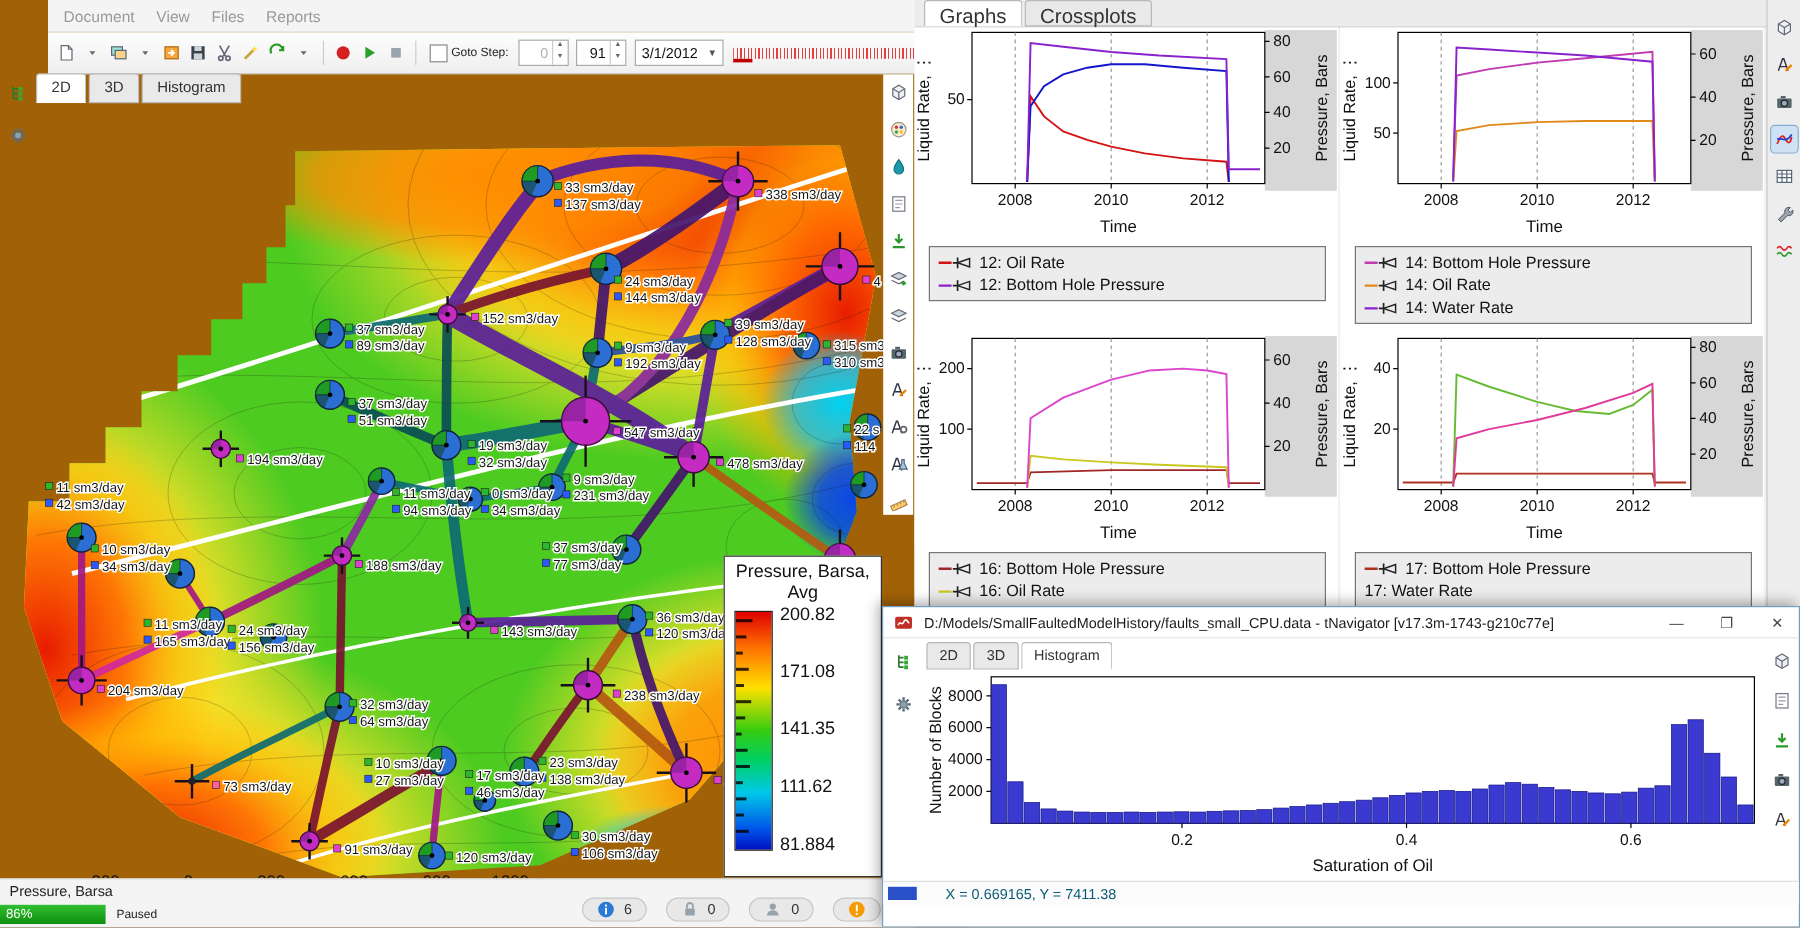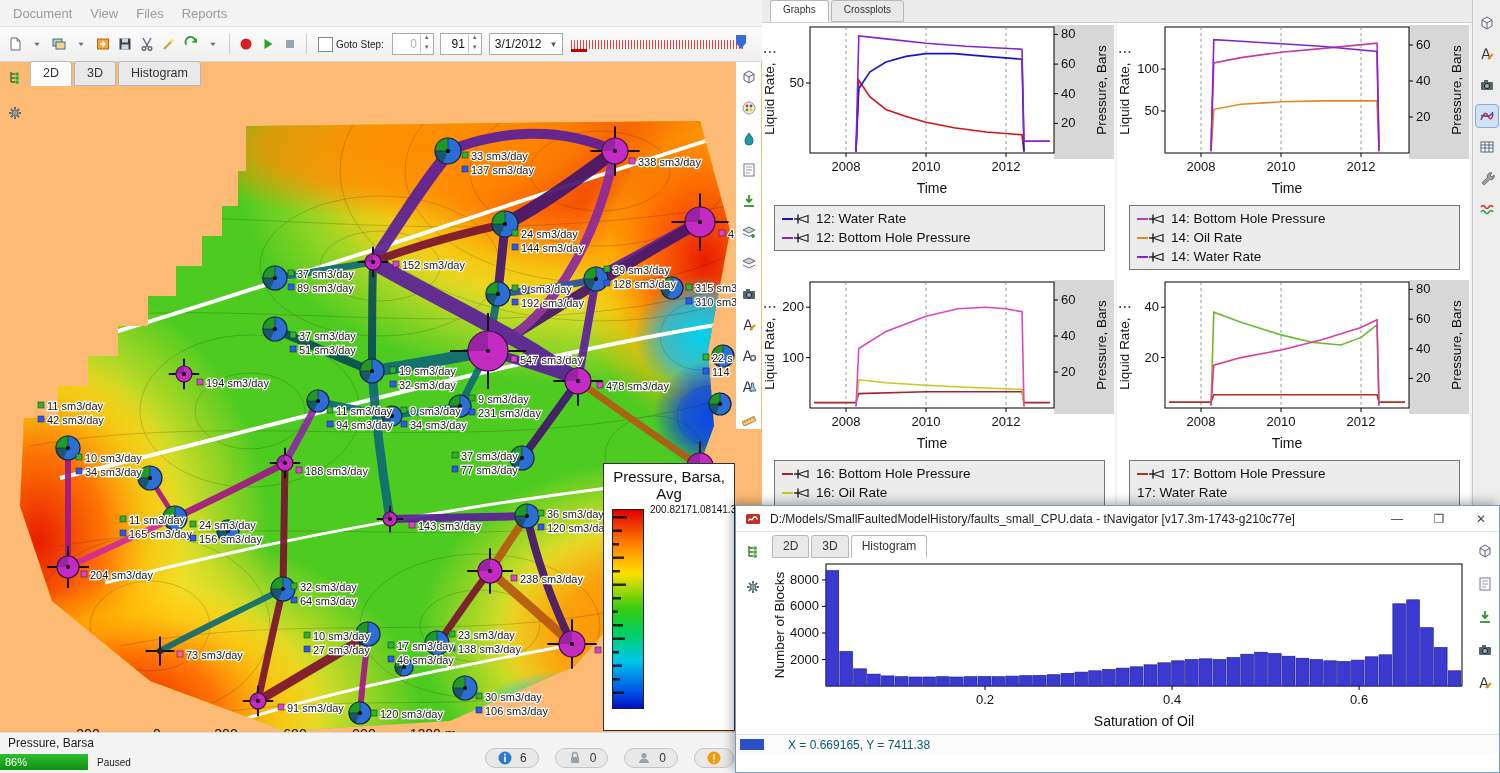--- a/index.html
+++ b/index.html
@@ -1,20 +1,20 @@
 <!DOCTYPE html>
 <html><head>
 <meta charset="utf-8">
 <style>
   html,body{margin:0;padding:0;background:#888;}
   #root{position:relative;width:1500px;height:773px;background:#e9e9e9;font-family:"Liberation Sans",sans-serif;overflow:hidden;}
   svg text{font-family:"Liberation Sans",sans-serif;}
 
   
-  #lw{position:absolute;left:0;top:0;width:762px;height:773px;background:#fdba74;border-right:1px solid #b8b8b8;z-index:1;}
+  #lw{position:absolute;left:0;top:0;width:762px;height:773px;background:#a16207;border-right:1px solid #b8b8b8;z-index:1;padding-left:40px;}
   #menubar{height:26px;background:#f4f4f4;display:flex;align-items:center;padding-left:4px;border-bottom:1px solid #e2e2e2;}
   .menu-item{color:#9a9a9a;font-size:13px;padding:3px 9px;}
   #toolbar{height:34px;display:flex;align-items:center;padding:0 4px;background:linear-gradient(#fdfdfd,#efefef);border-bottom:1px solid #d8d8d8;}
   .icon-btn{width:22px;height:22px;display:flex;align-items:center;justify-content:center;border-radius:3px;flex:0 0 auto;}
   .vsep{width:1px;height:20px;background:#ccc;margin:0 5px;flex:0 0 auto;}
   .ctrl-label{font-size:10px;color:#222;margin:0 5px 0 3px;white-space:nowrap;}
   .checkbox{width:13px;height:13px;border:1px solid #888;background:#fff;margin-left:6px;flex:0 0 auto;}
   .spin{display:flex;border:1px solid #aaa;background:#fff;height:20px;margin:0 3px;flex:0 0 auto;}
   .spin .val{width:24px;font-size:12px;display:flex;align-items:center;justify-content:flex-end;padding-right:3px;color:#111;}
   .spin.disabled .val{color:#b0b0b0;}
@@ -32,32 +32,32 @@
   .tab.active{background:#fff;border-bottom-color:#fff;}
   #lw-left-icons{position:absolute;left:2px;top:66px;width:26px;display:flex;flex-direction:column;gap:14px;align-items:center;z-index:2;}
   #lw-right-icons{position:absolute;left:736px;top:62px;width:25px;display:flex;flex-direction:column;gap:9px;align-items:center;background:#fff;z-index:3;padding-top:4px;}
   #map-svg{position:absolute;left:0;top:86px;z-index:1;}
   #map-legend{position:absolute;left:603px;top:463px;width:132px;height:268px;background:#fff;border:1px solid #333;z-index:2;padding-top:4px;box-sizing:border-box;}
   .ml-title{font-size:15px;text-align:center;color:#111;line-height:1.15;}
   .ml-row{display:flex;margin:6px 4px 0 8px;}
   .ml-strip{width:30px;height:198px;border:1px solid #222;position:relative;flex:0 0 auto;
     background:linear-gradient(#e00000,#ff7800 16%,#ffe000 32%,#35cc10 50%,#00d060 62%,#00c8e8 76%,#0050e8 92%,#0010c0);}
   .ml-strip svg{position:absolute;left:0;top:0;}
-  .ml-values{display:flex;flex-direction:row;justify-content:space-between;height:208px;margin:-5px 0 0 6px;font-size:10px;color:#111;}
+  .ml-values{display:flex;flex-direction:column;justify-content:space-between;height:208px;margin:-5px 0 0 6px;font-size:15px;color:#111;}
   #lw-status{position:absolute;left:0;bottom:0;width:762px;height:40px;background:#f4f4f4;border-top:1px solid #dcdcdc;z-index:2;}
   #lw-status .prop{position:absolute;left:8px;top:3px;font-size:12px;color:#222;}
   #lw-status .progress{position:absolute;left:0;bottom:3px;width:88px;height:16px;background:linear-gradient(#2fbf2f,#0f8f0f);color:#fff;font-size:11px;display:flex;align-items:center;padding-left:5px;box-sizing:border-box;}
   #lw-status .paused{position:absolute;left:97px;bottom:5px;font-size:10px;color:#222;}
   .counters{position:absolute;right:28px;bottom:5px;display:flex;gap:16px;align-items:center;}
   .pill{display:flex;align-items:center;gap:7px;background:#e8e8e8;border:1px solid #c6c6c6;border-radius:11px;padding:1px 11px;font-size:12px;color:#333;height:20px;box-sizing:border-box;}
 
   
   #gp{position:absolute;left:762px;top:0;width:710px;height:505px;background:#f2f2f2;z-index:2;overflow:hidden;}
   #gp-tabs{height:22px;display:flex;padding-left:8px;background:#ececec;border-bottom:1px solid #cfcfcf;}
-  #gp-tabs .tab{padding:3px 12px 4px 12px;font-size:10px;}
+  #gp-tabs .tab{padding:3px 12px 4px 12px;font-size:17px;}
   .gp-grid{display:grid;grid-template-columns:353px 353px;column-gap:2px;}
   .chart-cell{background:#fff;}
   .chart-svg{display:block;}
   .legend-box{margin:4px 10px 8px 12px;border:1px solid #777;background:#ececec;padding:3px 7px;}
   .lg-row{display:flex;align-items:center;gap:6px;height:19px;font-size:13.5px;color:#111;white-space:nowrap;}
   #gp-right{position:absolute;left:1472px;top:0;width:28px;height:505px;background:#ededed;border-left:1px solid #c8c8c8;z-index:3;display:flex;flex-direction:column;align-items:center;gap:9px;padding-top:12px;box-sizing:border-box;}
   #gp-right .icon-btn.active{background:#cfe2f5;outline:1px solid #84aed2;}
 
   
   #hw{position:absolute;left:735px;top:505px;width:765px;height:268px;background:#fff;border:1px solid #6f9fc6;box-shadow:-3px -3px 10px rgba(0,0,0,.3);z-index:10;box-sizing:border-box;}
@@ -909,26 +909,26 @@
             <polyline points="94.0,128.6 96.8,57.2 108.0,74.0 124.0,86.6 144.0,93.6 164.0,99.2 192.0,104.8 224.0,109.0 260.0,111.8 262.0,128.6" fill="none" stroke="#d41414" stroke-width="1.6"></polyline>
             <polyline points="94.0,128.6 96.8,65.6 108.0,48.8 124.0,39.0 144.0,33.4 164.0,30.6 192.0,30.6 224.0,33.4 260.0,36.2 262.0,128.6" fill="none" stroke="#1414cc" stroke-width="1.6"></polyline>
             <polyline points="94.0,127.0 96.8,12.9 124.0,15.9 164.0,20.3 204.0,23.3 260.0,26.2 262.0,118.1 288.0,118.1" fill="none" stroke="#8822cc" stroke-width="1.6"></polyline>
             <text transform="translate(12,67) rotate(-90)" font-size="13.5" text-anchor="middle" fill="#111">Liquid Rate, ⋮</text>
             <text transform="translate(344,67) rotate(-90)" font-size="13.5" text-anchor="middle" fill="#111">Pressure, Bars</text>
             <text x="170" y="170" font-size="14" text-anchor="middle" fill="#111">Time</text>
           </svg>
           <div class="legend-box" id="legend-0">
             <div class="lg-row">
               <svg width="28" height="12" viewBox="0 0 28 12">
-                <line x1="0" y1="6" x2="11" y2="6" stroke="#1414cc" stroke-width="2"></line>
+                <line x1="0" y1="6" x2="11" y2="6" stroke="#d41414" stroke-width="2"></line>
                 <line x1="12" y1="6" x2="16" y2="6" stroke="#222" stroke-width="1.4"></line>
                 <line x1="16" y1="1.5" x2="16" y2="10.5" stroke="#222" stroke-width="1.4"></line>
                 <path d="M16 6 L26 2.5 V9.5 Z" fill="none" stroke="#222" stroke-width="1.2"></path>
               </svg>
-              <span>12: Water Rate</span>
+              <span>12: Oil Rate</span>
             </div>
             <div class="lg-row">
               <svg width="28" height="12" viewBox="0 0 28 12">
                 <line x1="0" y1="6" x2="11" y2="6" stroke="#8822cc" stroke-width="2"></line>
                 <line x1="12" y1="6" x2="16" y2="6" stroke="#222" stroke-width="1.4"></line>
                 <line x1="16" y1="1.5" x2="16" y2="10.5" stroke="#222" stroke-width="1.4"></line>
                 <path d="M16 6 L26 2.5 V9.5 Z" fill="none" stroke="#222" stroke-width="1.2"></path>
               </svg>
               <span>12: Bottom Hole Pressure</span>
             </div>

